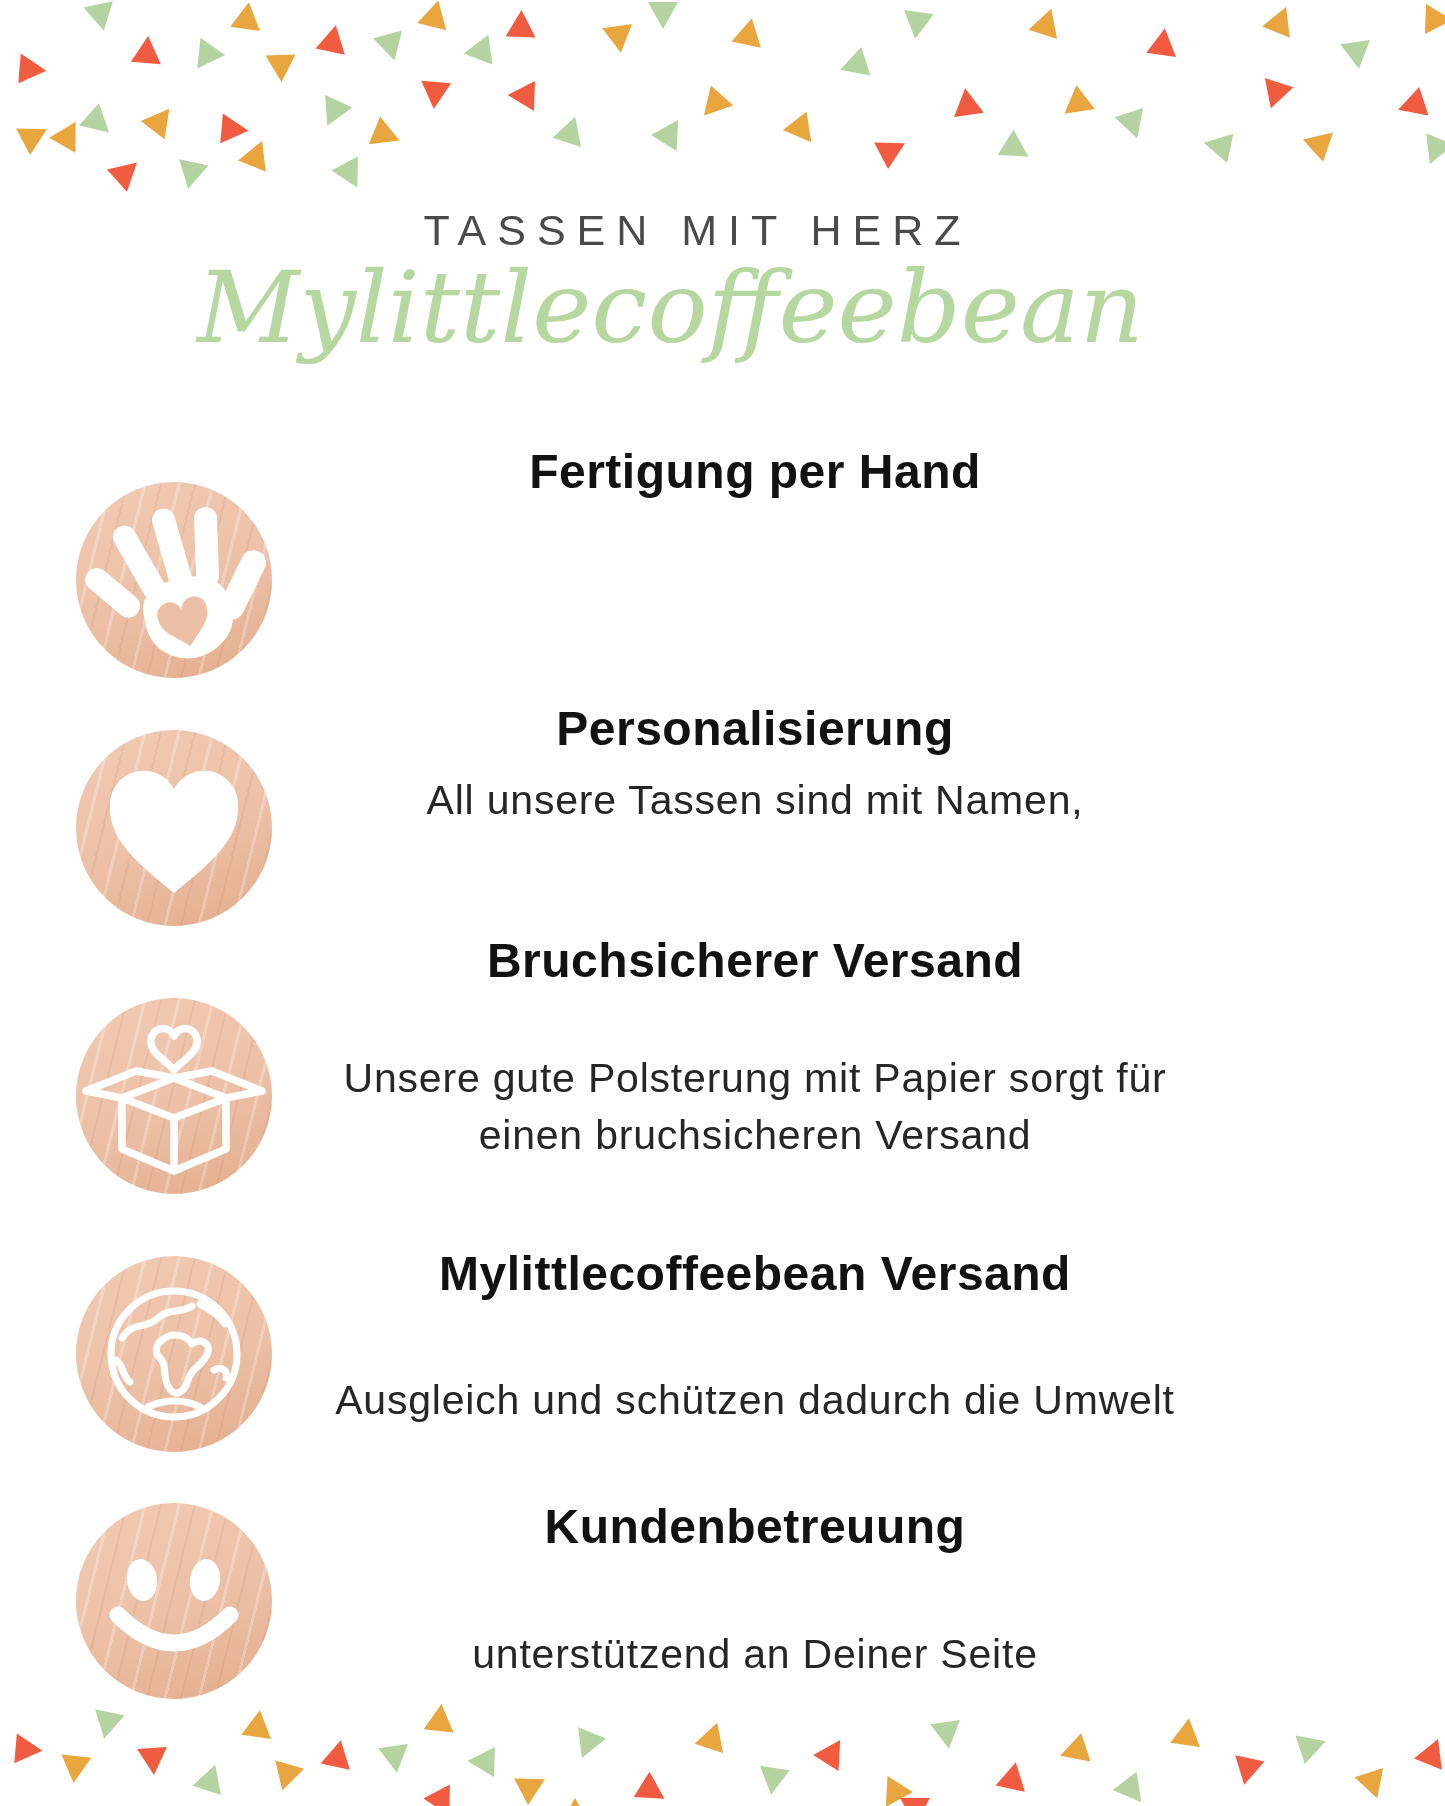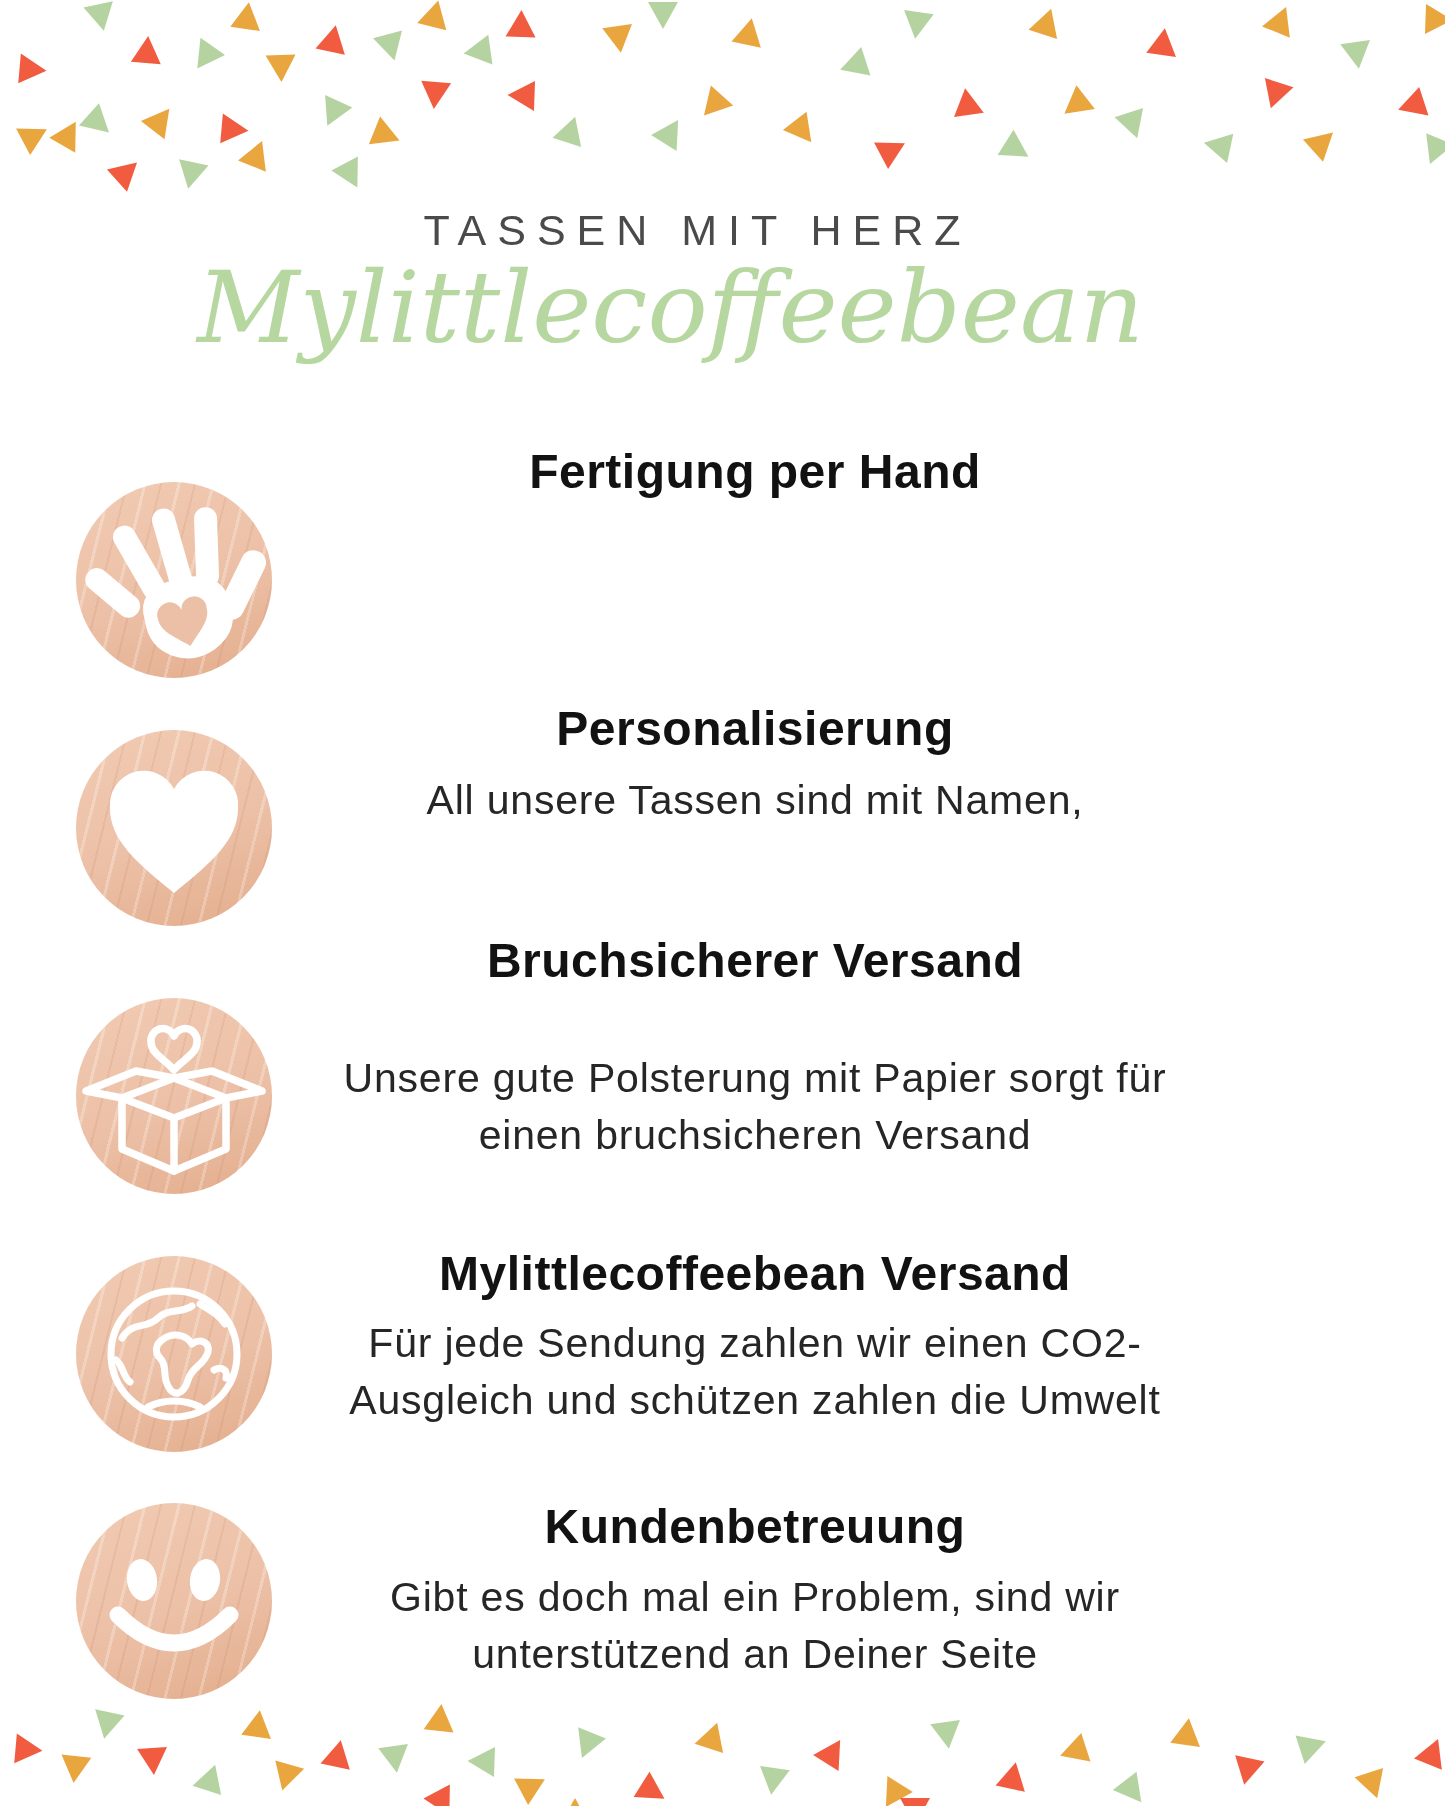--- a/index.html
+++ b/index.html
@@ -201,38 +201,38 @@
           <path d="M124 48 C134 54 142 58 149 68"></path>
           <path d="M86 84 C96 76 110 78 116 88 C124 82 134 86 132 96 C128 110 116 110 112 124 C108 138 98 142 92 130 C86 120 92 110 84 102 C78 96 80 88 86 84 Z"></path>
           <path d="M40 104 C48 110 46 120 54 126"></path>
           <path d="M138 114 C146 110 152 114 150 122"></path>
           <path d="M72 151 C88 143 108 143 124 151"></path>
         </g>
       </svg>
     </div>
     <h2 class="feature-title" style="top:1246px">Mylittlecoffeebean Versand</h2>
     <p class="feature-body" style="top:1315px">
-      <span>Für jede Sendung zahlen wir einen CO2-</span><br>
-      <span>Ausgleich und schützen zahlen die Umwelt</span>
+      <br>
+      <span>Ausgleich und schützen dadurch die Umwelt</span>
     </p>
   </section>
 
   <section>
     <div class="icon-circle" style="top:1503px">
       <svg viewBox="0 0 196 196" aria-hidden="true">
         <g fill="#ffffff">
           <ellipse cx="66" cy="77" rx="15" ry="21" transform="rotate(-8 66 77)"></ellipse>
           <ellipse cx="129" cy="77" rx="15" ry="21" transform="rotate(8 129 77)"></ellipse>
         </g>
         <path d="M42 112 Q98 168 154 112" stroke="#ffffff" stroke-width="17" fill="none" stroke-linecap="round"></path>
       </svg>
     </div>
     <h2 class="feature-title" style="top:1499px">Kundenbetreuung</h2>
     <p class="feature-body" style="top:1569px">
-      <span>Gibt es doch mal ein Problem, sind wir</span><br>
+      <br>
       <span>unterstützend an Deiner Seite</span>
     </p>
   </section>
 
   <div id="confetti-bottom">
       <span class="tri" style="left: 92px; top: 1712px; transform: rotate(192deg); border-bottom-color: rgb(181, 211, 160);"></span>
       <span class="tri" style="left: 14px; top: 1736px; transform: rotate(95deg); border-bottom-color: rgb(241, 91, 63);"></span>
       <span class="tri" style="left: 60px; top: 1756px; transform: rotate(186deg); border-bottom-color: rgb(233, 166, 62);"></span>
       <span class="tri" style="left: 138px; top: 1748px; transform: rotate(176deg); border-bottom-color: rgb(241, 91, 63);"></span>
       <span class="tri" style="left: 196px; top: 1764px; transform: rotate(18deg); border-bottom-color: rgb(181, 211, 160);"></span>

